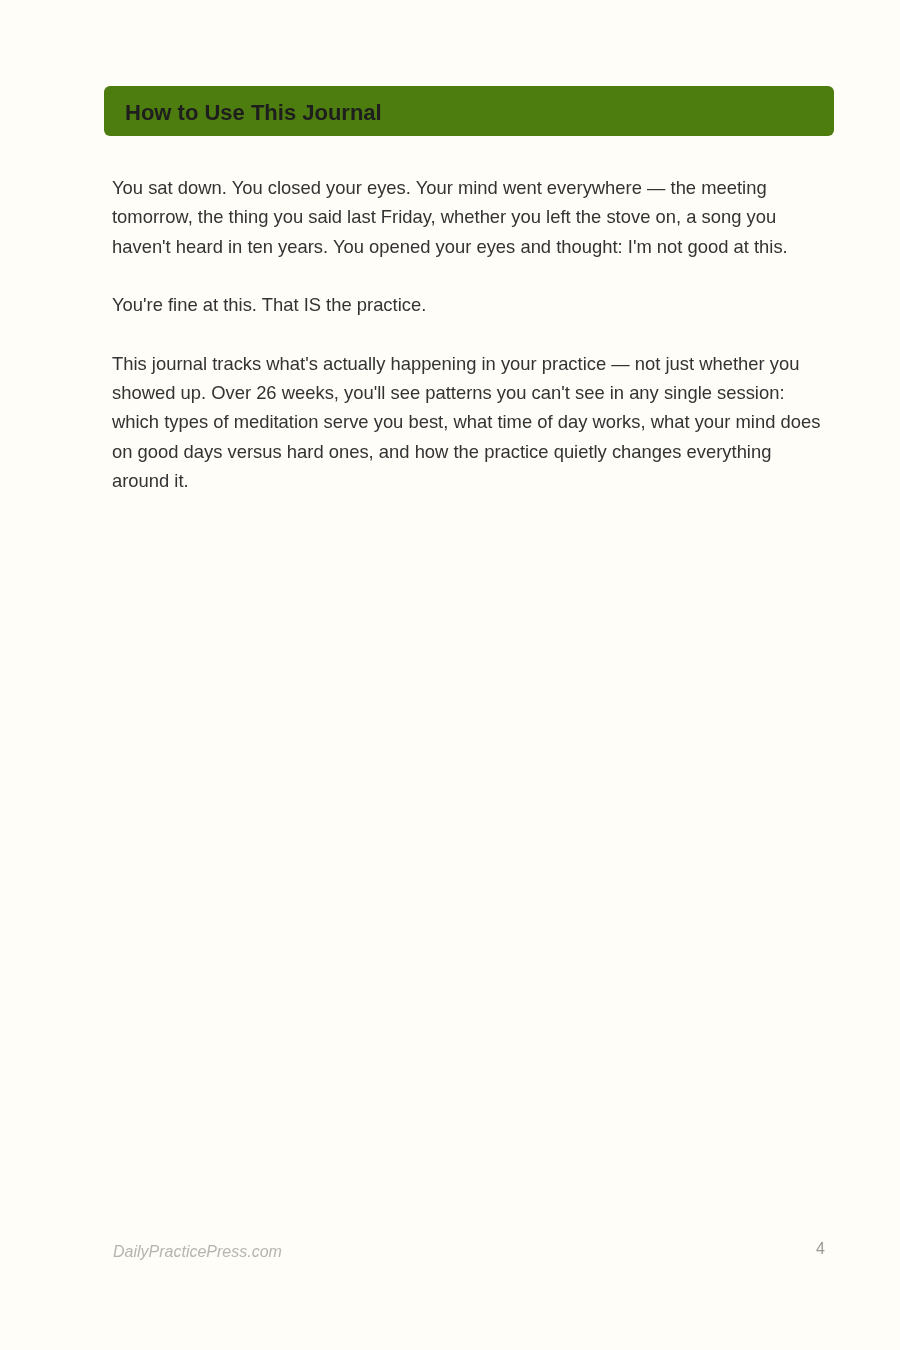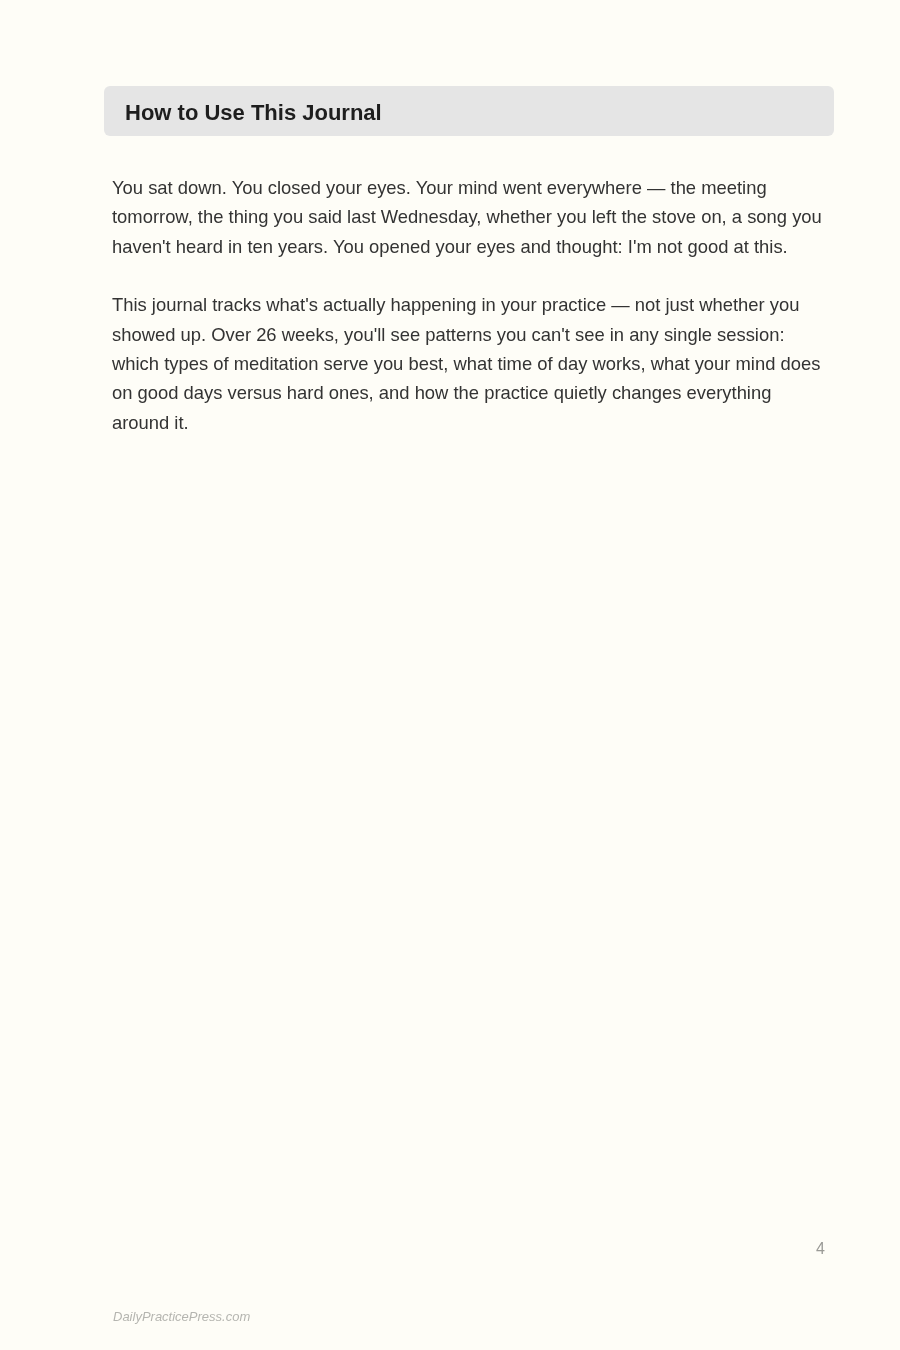--- a/index.html
+++ b/index.html
@@ -13,21 +13,21 @@
       position: relative;
       font-family: "Liberation Sans", sans-serif;
       overflow: hidden;
     }
     .section-header {
       position: absolute;
       left: 104px;
       top: 86px;
       width: 730px;
       height: 50px;
-      background: #e5e5e5;
+      background: #4d7c0f;
       border-radius: 6px;
       box-sizing: border-box;
       padding-left: 21px;
       display: flex;
       align-items: center;
     }
     .section-title {
       font-size: 22px;
       font-weight: bold;
       color: #1e1e1e;
@@ -42,39 +42,40 @@
       color: #333333;
       font-size: 18.4px;
       line-height: 29.4px;
     }
     .body-text p {
       margin: 0 0 29px 0;
     }
     .footer-site {
       position: absolute;
       left: 113px;
-      top: 1309px;
-      font-size: 13px;
+      top: 1243px;
+      font-size: 16px;
       font-style: italic;
       color: #b5b5b0;
     }
     .footer-page {
       position: absolute;
       right: 75px;
       top: 1240px;
       font-size: 16px;
       color: #9a9a96;
     }
   </style>
 </head>
 <body>
 
 <div class="section-header">
   <h1 class="section-title">How to Use This Journal</h1>
 </div>
 
 <div class="body-text">
-  <p>You sat down. You closed your eyes. Your mind went everywhere — the meeting tomorrow, the thing you said last Wednesday, whether you left the stove on, a song you haven't heard in ten years. You opened your eyes and thought: I'm not good at this.</p>
+  <p>You sat down. You closed your eyes. Your mind went everywhere — the meeting tomorrow, the thing you said last Friday, whether you left the stove on, a song you haven't heard in ten years. You opened your eyes and thought: I'm not good at this.</p>
+  <p>You're fine at this. That IS the practice.</p>
   <p>This journal tracks what's actually happening in your practice — not just whether you showed up. Over 26 weeks, you'll see patterns you can't see in any single session: which types of meditation serve you best, what time of day works, what your mind does on good days versus hard ones, and how the practice quietly changes everything around it.</p>
 </div>
 
 <div class="footer-site">DailyPracticePress.com</div>
 <div class="footer-page">4</div>
 
 </body></html>

